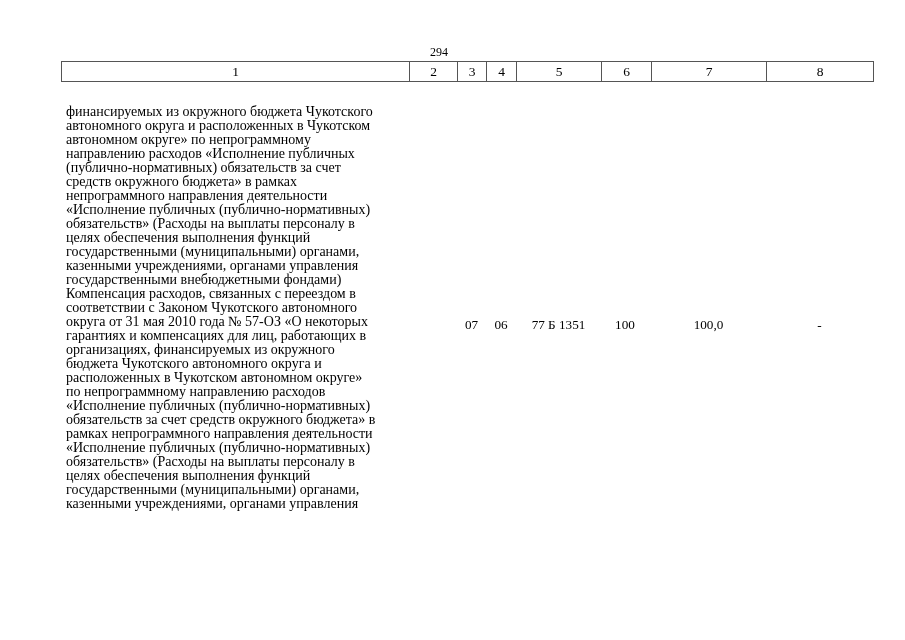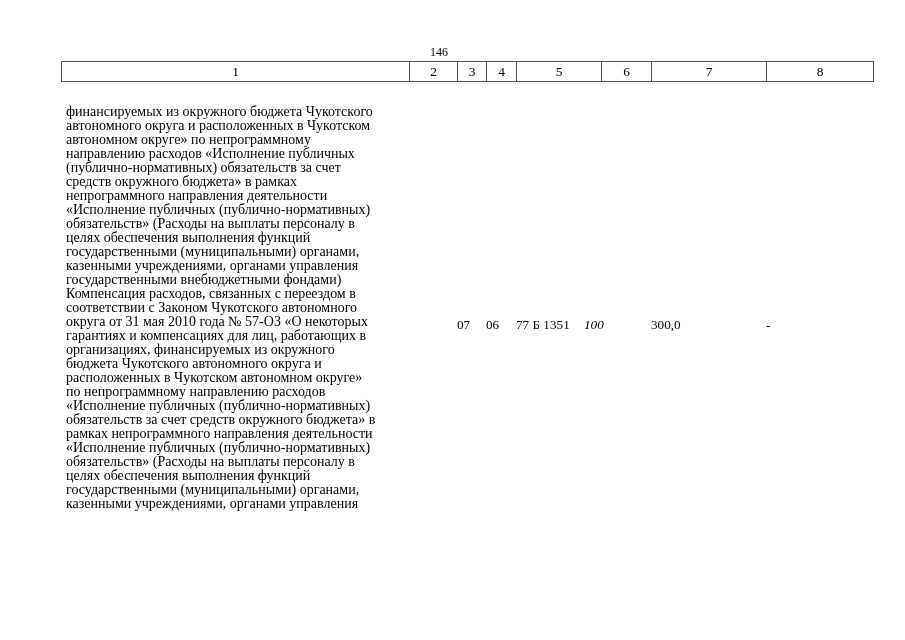--- a/index.html
+++ b/index.html
@@ -20,27 +20,27 @@
       border: 1px solid #555;
       font-weight: normal; font-size: 13.5px; height: 19px; padding: 0;
       text-align: center; line-height: 19px;
     }
     .body-block {
       position: absolute; left: 66px; top: 93px; width: 345px;
       font-size: 14px; line-height: 14px; margin-top: 12px;
     }
     .body-block p { margin: 0; white-space: pre-line; }
     .cell {
-      position: absolute; top: 317px; font-size: 13.2px; line-height: 16px; 
+      position: absolute; top: 317px; font-size: 13.2px; line-height: 16px; text-align: center;
     }
   </style>
 </head>
 <body>
 
-<div class="page-number">146</div>
+<div class="page-number">294</div>
 
 <table class="budget">
   <colgroup>
     <col style="width:348px">
     <col style="width:48px">
     <col style="width:29px">
     <col style="width:30px">
     <col style="width:85px">
     <col style="width:50px">
     <col style="width:115px">
@@ -88,15 +88,15 @@
 «Исполнение публичных (публично-нормативных)
 обязательств» (Расходы на выплаты персоналу в
 целях обеспечения выполнения функций
 государственными (муниципальными) органами,
 казенными учреждениями, органами управления</p>
 </div>
 
 <div class="cell" style="left:457px; width:29px;">07</div>
 <div class="cell" style="left:486px; width:30px;">06</div>
 <div class="cell" style="left:516px; width:85px;">77 Б 1351</div>
-<div class="cell" style="left:584px; width:50px;font-style:italic;">100</div>
-<div class="cell" style="left:651px; width:115px;">300,0</div>
+<div class="cell" style="left:600px; width:50px;">100</div>
+<div class="cell" style="left:651px; width:115px;">100,0</div>
 <div class="cell" style="left:766px; width:107px;">-</div>
 
 </body></html>

